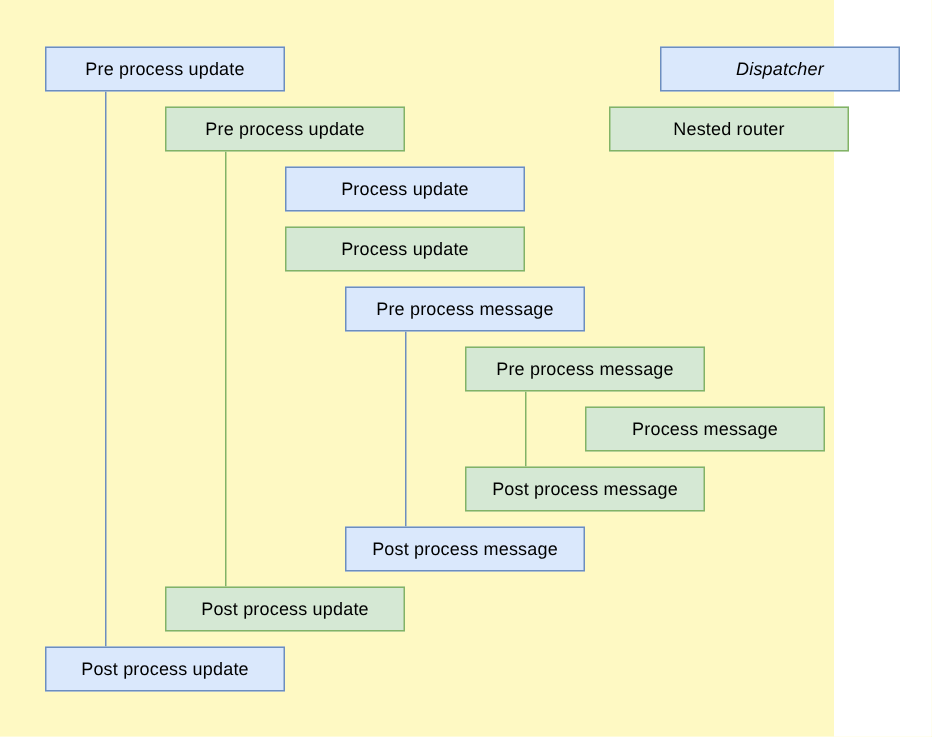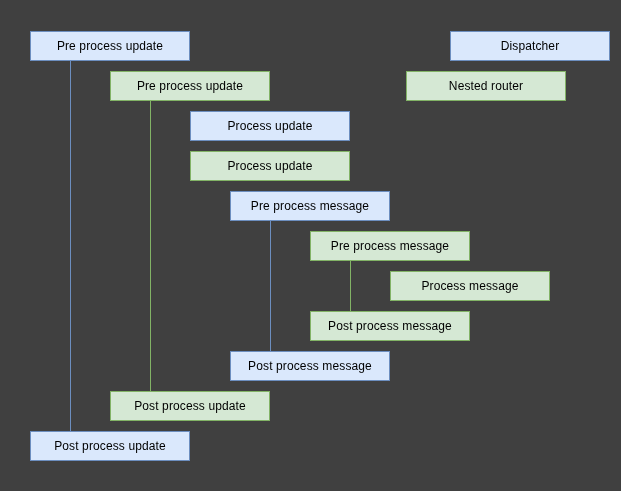--- a/index.html
+++ b/index.html
@@ -9,23 +9,23 @@
     background: #ffffff;
   }
   body {
     font-family: "Liberation Sans", sans-serif;
     width: 621px;
     height: 491px;
     overflow: hidden;
   }
   #canvas {
     position: relative;
-    width: 621px;
+    width: 556px;
     height: 491px;
-    background: #404040;
+    background: #fef9c3;
   }
   .node {
     position: absolute;
     box-sizing: border-box;
     width: 160px;
     height: 30px;
     border-width: 1px;
     border-style: solid;
     display: flex;
     align-items: center;
@@ -99,20 +99,20 @@
         <span>Post process message</span>
       </div>
       <div class="node nested" style="left: 110px; top: 391px; width: 160px; height: 30px;">
         <span>Post process update</span>
       </div>
       <div class="node dispatcher" style="left: 30px; top: 431px; width: 160px; height: 30px;">
         <span>Post process update</span>
       </div>
     </div>
   <div id="legend-layer" class="legend-group">
-      <div class="node dispatcher" style="left: 450px; top: 31px; width: 160px; height: 30px;">
+      <div class="node dispatcher" style="left: 440px; top: 31px; width: 160px; height: 30px; font-style: italic;">
         <span>Dispatcher</span>
       </div>
       <div class="node nested" style="left: 406px; top: 71px; width: 160px; height: 30px;">
         <span>Nested router</span>
       </div>
     </div>
 </div>
 
 </body></html>

